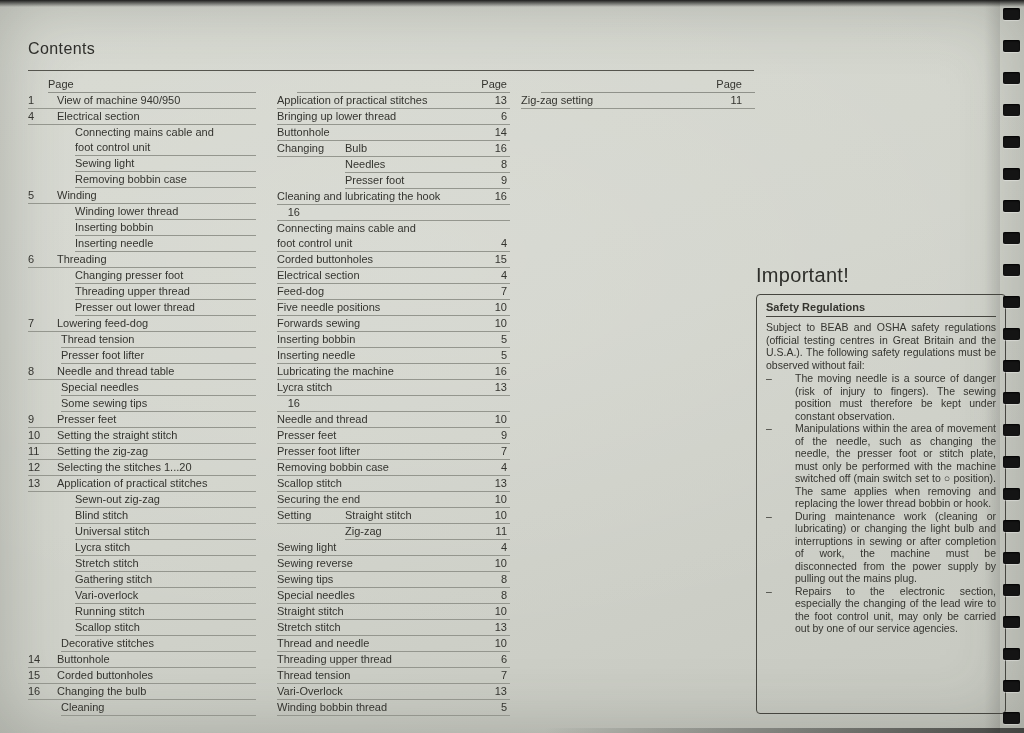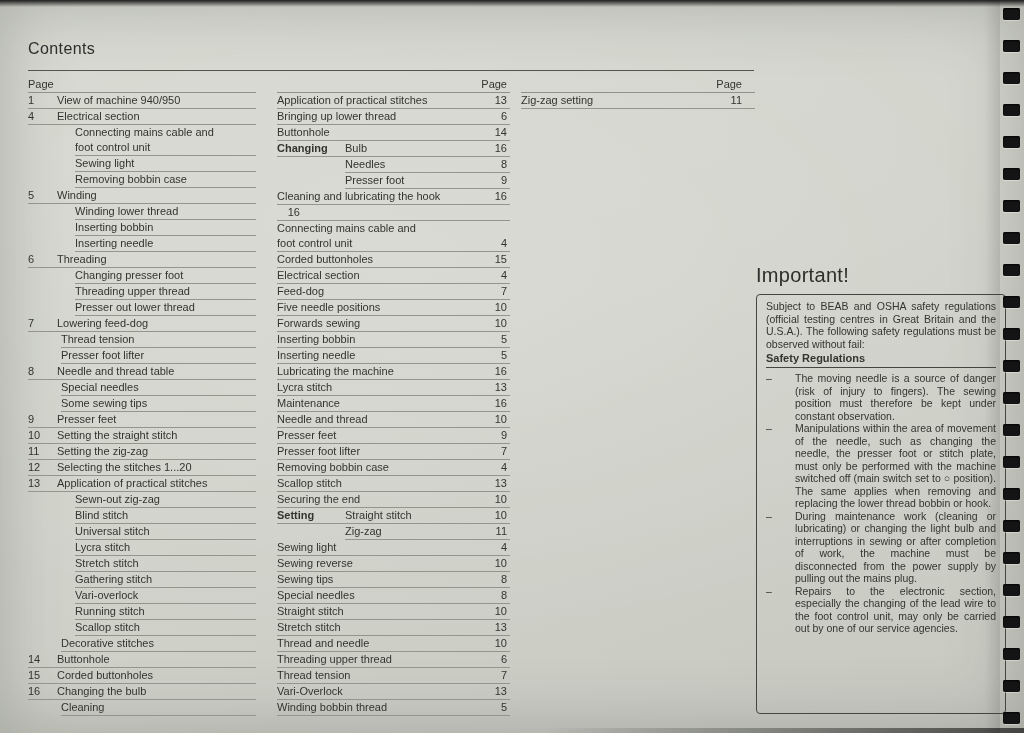--- a/index.html
+++ b/index.html
@@ -23,31 +23,31 @@
 
   #title { position:absolute; left:28px; top:40px; font-size:16px; font-weight:400;
     color:#2e2e2a; letter-spacing:.4px; }
   #title-rule { position:absolute; left:28px; top:70px; width:726px; height:1px; background:#55554e; }
 
   .col { position:absolute; top:77px; font-size:11px; line-height:15px; }
   #col-left  { left:28px;  width:228px; }
   #col-mid   { left:277px; width:233px; }
   #col-right { left:521px; width:234px; }
 
-  .col-header { height:16px; border-bottom:1px solid #8f918a; }
+  .col-header { height:16px; border-bottom:1px solid #8f918a;margin-left:20px; }
   #col-mid .col-header   { text-align:right; padding-right:3px; }
   #col-right .col-header { text-align:right; padding-right:13px; }
 
   .row { display:flex; border-bottom:1px solid #94968e; min-height:15px; }
   .row .ttl { flex:1; white-space:pre-line; }
   .row.main .num { flex:none; width:29px; }
   .row.sub.lv1 { margin-left:33px; }
   .row.sub.lv2 { margin-left:47px; }
 
-  .idx .pre { flex:none; width:68px;font-weight:bold; }
+  .idx .pre { flex:none; width:68px; }
   .idx .pg  { flex:none; min-width:26px; text-align:right; padding-right:3px; }
   .idx.ind  { margin-left:68px;justify-content:center; }
   .idx.two  { align-items:flex-end; }
   #col-right .pg { padding-right:13px; min-width:36px; }
 
   #important { position:absolute; left:756px; top:264px; width:250px; }
   #important-heading { font-size:20px; color:#2e2e2a; margin-bottom:7px; letter-spacing:.3px; }
   #sbox { border:1px solid #45453f; border-radius:4px; padding:5px 9px 8px 9px; min-height:420px; }
   #sbox-title { font-size:11px; font-weight:bold; padding:1px 0 3px; border-bottom:1px solid #45453f;
     margin-bottom:4px; }
@@ -275,21 +275,20 @@
         </div>
         <div class="row idx">
           <span class="ttl">Lubricating the machine</span>
           <span class="pg">16</span>
         </div>
         <div class="row idx">
           <span class="ttl">Lycra stitch</span>
           <span class="pg">13</span>
         </div>
         <div class="row idx">
-          <span class="ttl">Maintenance</span>
           <span class="pg">16</span>
         </div>
         <div class="row idx">
           <span class="ttl">Needle and thread</span>
           <span class="pg">10</span>
         </div>
         <div class="row idx">
           <span class="ttl">Presser feet</span>
           <span class="pg">9</span>
         </div>
@@ -371,22 +370,22 @@
         <div class="row idx">
           <span class="ttl">Zig-zag setting</span>
           <span class="pg">11</span>
         </div>
       </div>
   </div>
 
   <div id="important">
     <div id="important-heading">Important!</div>
     <div id="sbox">
+      <div id="sbox-title">Safety Regulations</div>
       <div id="sbox-intro">Subject to BEAB and OSHA safety regulations (official testing centres in Great Britain and the U.S.A.). The following safety regulations must be observed without fail:</div>
-      <div id="sbox-title">Safety Regulations</div>
       <div id="bullets">
           <div class="bullet">
             <span class="dash">–</span>
             <span class="btxt">The moving needle is a source of danger (risk of injury to fingers). The sewing position must therefore be kept under constant observation.</span>
           </div>
           <div class="bullet">
             <span class="dash">–</span>
             <span class="btxt">Manipulations within the area of movement of the needle, such as changing the needle, the presser foot or stitch plate, must only be performed with the machine switched off (main switch set to ○ position). The same applies when removing and replacing the lower thread bobbin or hook.</span>
           </div>
           <div class="bullet">

